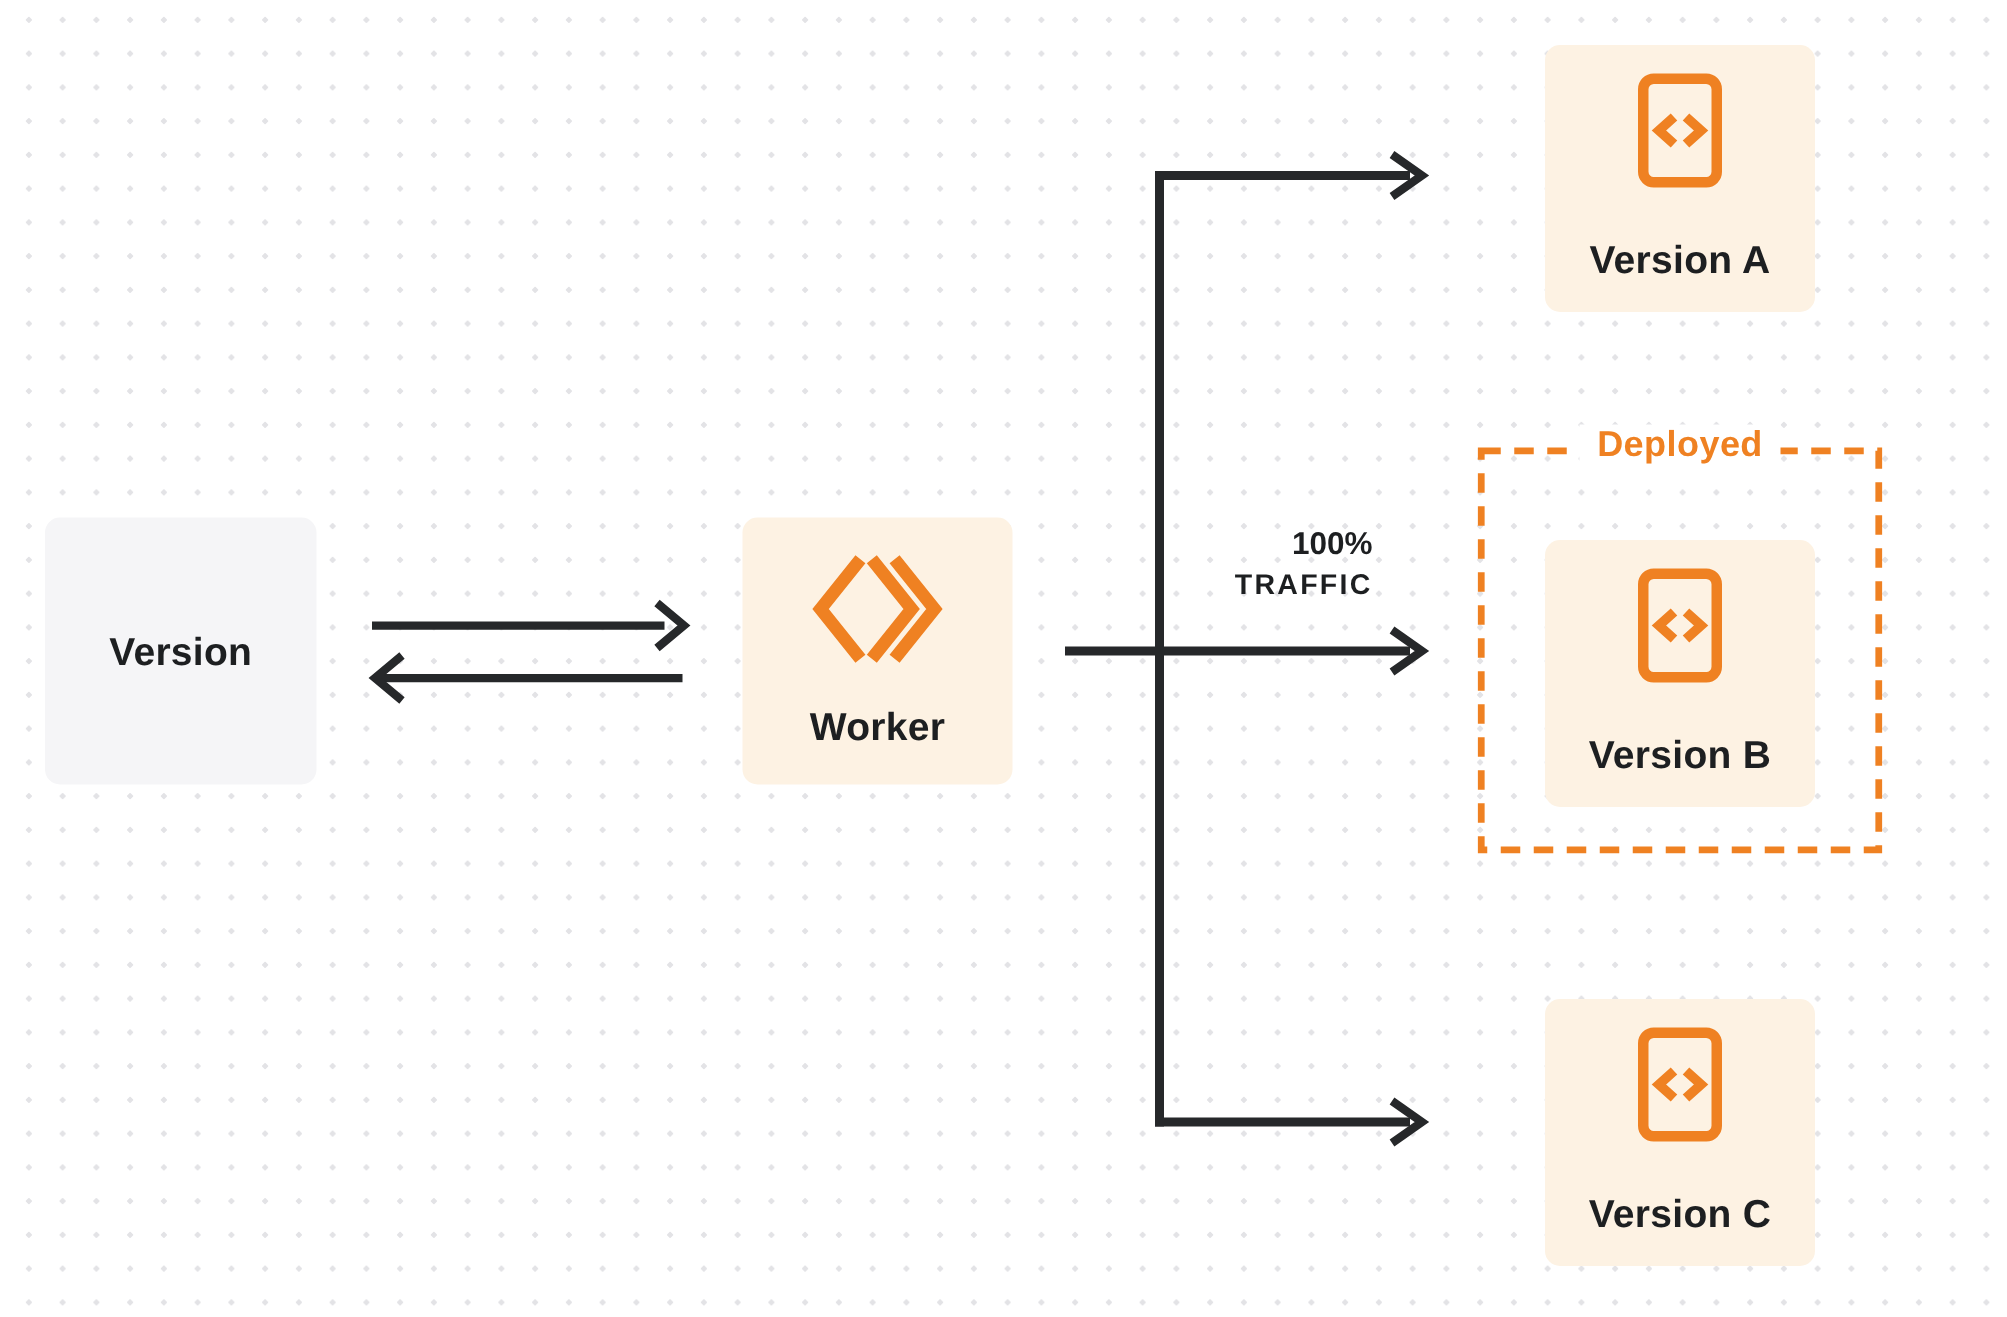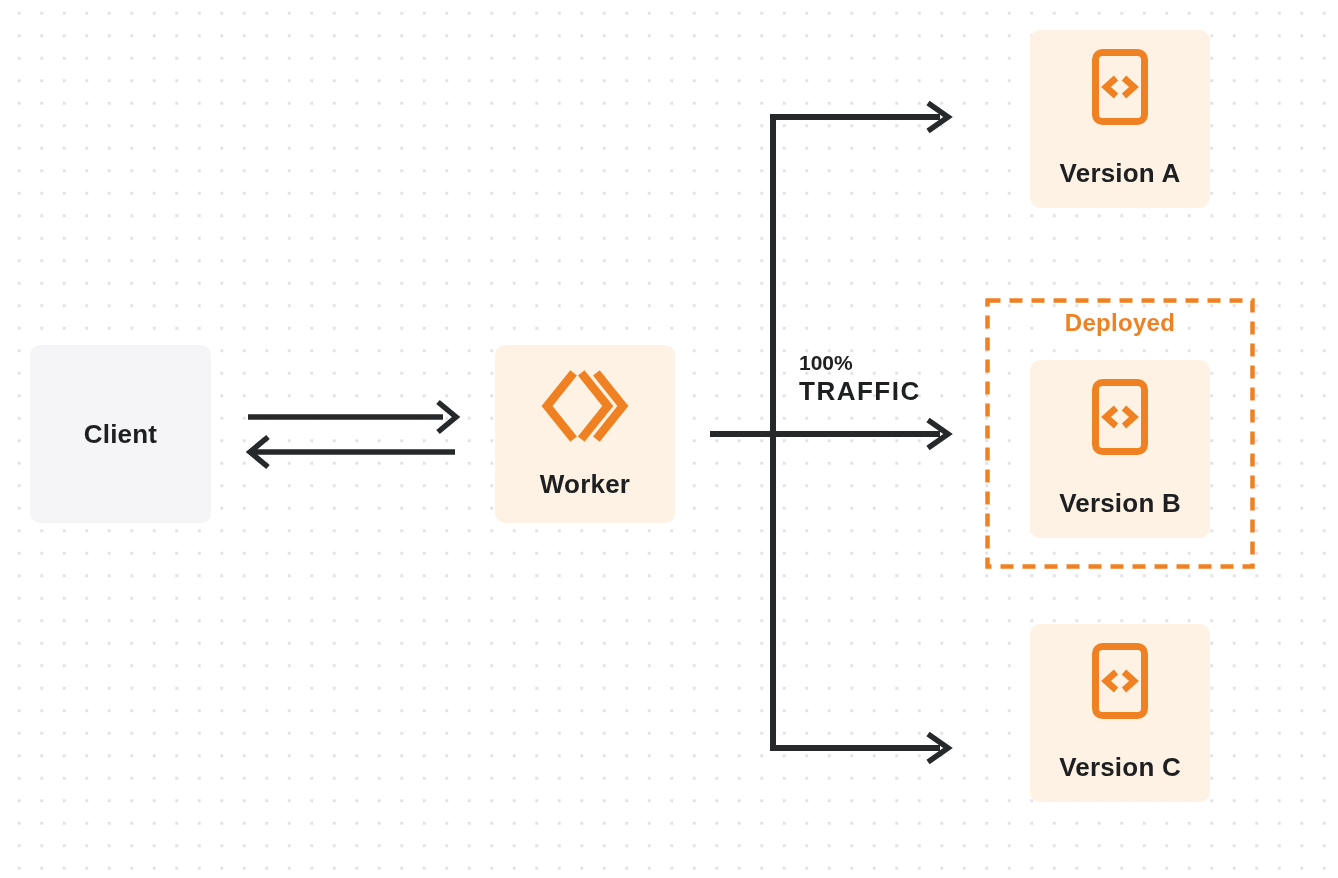--- a/index.html
+++ b/index.html
@@ -30,52 +30,52 @@
     left:495px;top:345px;width:180px;height:178px;
     background:#fdf2e3;
   }
   .worker-box .node-label{margin-top:6px;}
   .version-box{
     left:1030px;width:180px;height:178px;
     background:#fdf2e3;
   }
   .version-a{top:30px;}
   .version-b{top:345px;margin-top:15px;}
-  .version-c{top:624px;}
+  .version-c{top:666px;}
   .version-box .node-label{margin-top:13px;}
   svg{display:block;overflow:visible;}
   .arrow-svg{position:absolute;}
   .cw-arrows{left:240px;top:398px;}
   .dist-arrows{left:702px;top:100px;}
   .stroke-line{stroke:#26282a;stroke-width:5.5;fill:none;stroke-linecap:butt;stroke-linejoin:miter;}
   .stroke-thick{stroke-width:6;}
   .traffic-label{
     position:absolute;left:799px;top:350px;width:116px;
-    text-align:left;color:#1d1f21;font-weight:700;
+    text-align:right;color:#1d1f21;font-weight:700;
   }
   .traffic-line1{font-size:21px;line-height:26px;}
-  .traffic-line2{font-size:26px;line-height:30px;letter-spacing:1.5px;}
+  .traffic-line2{font-size:19px;line-height:30px;letter-spacing:1.5px;}
   .deployed-rect{position:absolute;left:985px;top:298px;}
   .deployed-legend{
     position:absolute;left:985px;top:283px;width:270px;
     display:flex;justify-content:center;pointer-events:none;
   }
   .deployed-legend span{
     background:#ffffff;padding:0 12px;
-    color:#ef8122;font-size:24px;font-weight:700;letter-spacing:.3px;margin-top:26px;
+    color:#ef8122;font-size:24px;font-weight:700;letter-spacing:.3px;
   }
   .orange-stroke{stroke:#ef8122;fill:none;stroke-linecap:butt;stroke-linejoin:miter;}
 </style>
 </head>
 <body>
 
 <div class="canvas">
 
   <div class="node client-box">
-    <div class="node-label">Client</div>
+    <div class="node-label">Version</div>
   </div>
 
   <svg class="arrow-svg cw-arrows" width="225" height="78" viewBox="0 0 225 78">
     <g>
       <line class="stroke-line" x1="8" y1="19" x2="203" y2="19"></line>
       <polyline class="stroke-line" points="198,4 216,19 198,34"></polyline>
     </g>
     <g>
       <line class="stroke-line" x1="215" y1="54" x2="14" y2="54"></line>
       <polyline class="stroke-line" points="28,39 10,54 28,69"></polyline>

